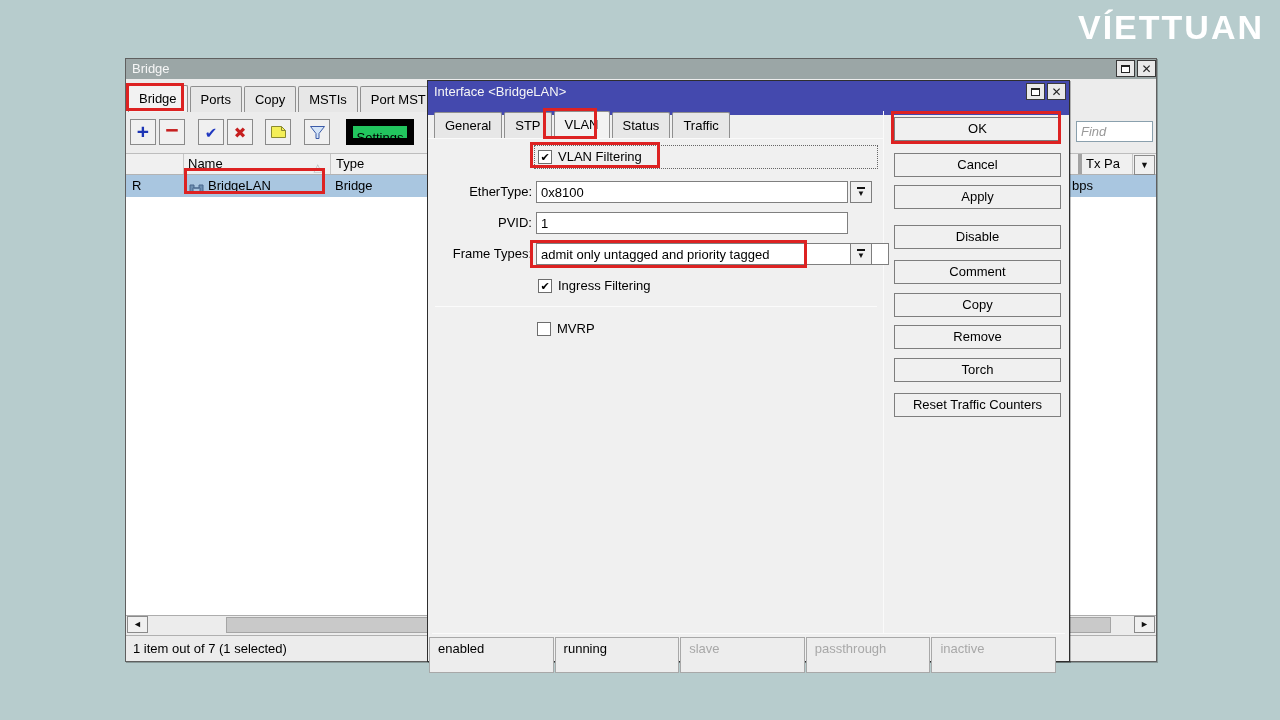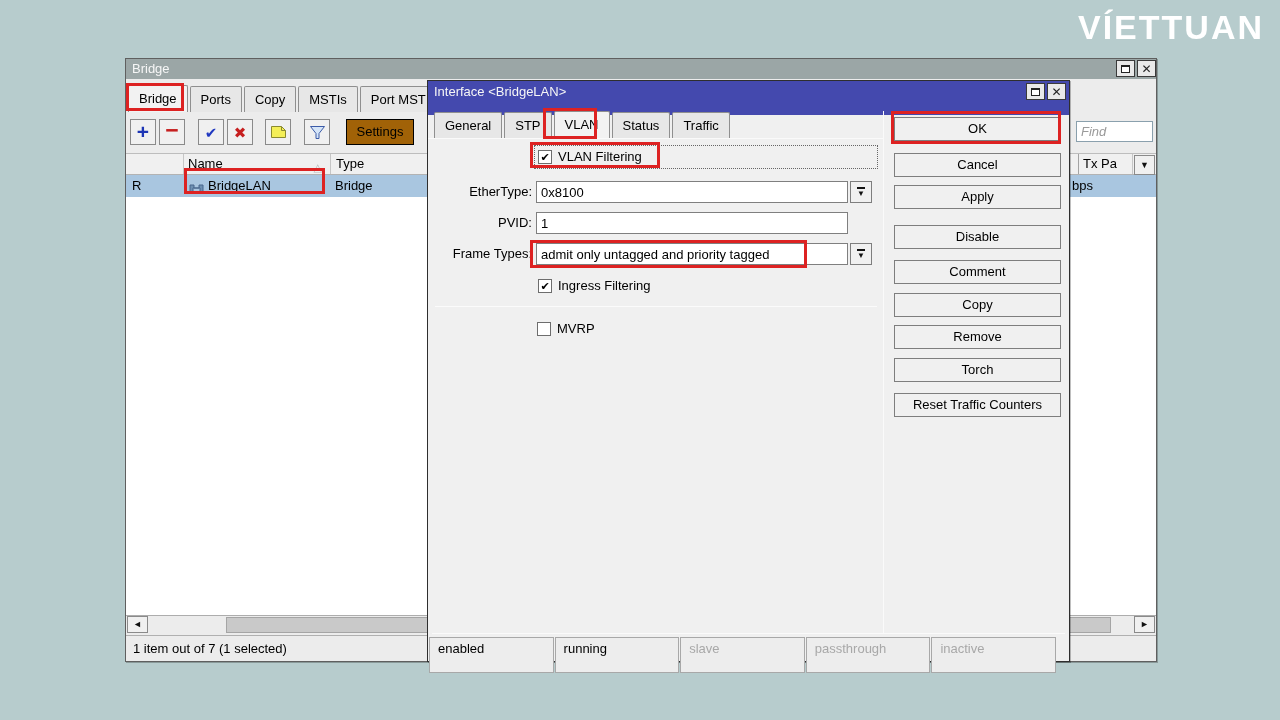--- a/index.html
+++ b/index.html
@@ -23,21 +23,21 @@
   .tabbar { position:absolute; display:flex; gap:2px; align-items:flex-end; }
   .tab { background:#e7e7e7; border:1px solid #8f8f8f; border-bottom:none; border-radius:2px 2px 0 0; padding:0 10px; height:26px; line-height:25px; white-space:nowrap; }
   .tab.active { background:#f2f2f2; height:27px; }
 
   
   .tool-btn { position:absolute; width:26px; height:26px; background:#f0f0f0; border:1px solid #8a8a8a; display:flex; align-items:center; justify-content:center; }
   .glyph-plus  { color:#1d35b5; font-size:21px; font-weight:bold; line-height:1; margin-top:-2px; }
   .glyph-minus { color:#c61f1f; font-size:23px; font-weight:bold; line-height:1; margin-top:-4px; }
   .glyph-check { color:#2038c0; font-size:15px; font-weight:bold; line-height:1; }
   .glyph-cross { color:#c61f1f; font-size:15px; font-weight:bold; line-height:1; }
-  .push-btn { position:absolute; background:#a16207; border:1px solid #000000; text-align:center; }
+  .push-btn { position:absolute; background:#22c55e; border:7px solid #000000; text-align:center; }
 
   
   .hdr-row { position:absolute; left:0; right:0; top:94px; height:22px; background:#f0f0f0; border-top:1px solid #bdbdbd; border-bottom:1px solid #b3b3b3; }
   .hdr-cell { position:absolute; top:0; height:20px; line-height:20px; padding-left:4px; border-right:1px solid #c6c6c6; overflow:hidden; white-space:nowrap; }
   .table-body { position:absolute; left:0; right:0; top:116px; height:440px; background:#ffffff; }
   .sel-row { position:absolute; left:0; right:0; top:0; height:22px; background:#a9c6e0; line-height:22px; }
   .sort-tri { position:absolute; right:8px; top:3px; color:#b9b9b9; font-size:11px; }
 
   
   .hscroll { position:absolute; left:0; right:0; top:556px; height:18px; background:#ececec; border-top:1px solid #adadad; }
@@ -127,21 +127,21 @@
 
     <div class="hdr-row">
       <div class="hdr-cell" style="left:0; width:58px;"></div>
       <div class="hdr-cell" style="left:58px; width:147px;">
         <span>Name</span>
         <span class="sort-tri">△</span>
       </div>
       <div class="hdr-cell" style="left:206px; width:290px; border-right:none;">
         <span>Type</span>
       </div>
-      <div class="hdr-cell" style="left:952px; width:55px; border-left:1px solid #a3a3a3;">
+      <div class="hdr-cell" style="left:952px; width:55px; border-left:4px solid #a3a3a3;">
         <span>Tx Pa</span>
       </div>
       <div class="scroll-btn" style="left:1008px; top:1px; width:21px; height:20px; line-height:18px;">
         <span>▼</span>
       </div>
     </div>
 
     <div class="table-body">
       <div class="sel-row">
         <span style="position:absolute; left:6px;">R</span>
@@ -199,21 +199,21 @@
     <input class="text-input" style="left: 108px; top: 100px; width: 312px;" value="0x8100">
     <div class="combo-btn" style="left:422px; top:100px;">
       <span class="bar"></span>
       <span class="tri">▼</span>
     </div>
 
     <div class="field-label" style="left:6px; top:131px;">PVID:</div>
     <input class="text-input" style="left: 108px; top: 131px; width: 312px;" value="1">
 
     <div class="field-label" style="left:6px; top:162px;">Frame Types:</div>
-    <input class="text-input" style="left: 108px; top: 162px; width: 312px;" value="admit only untagged and priority tagged">
+    <input class="text-input" style="left: 108px; top: 162px; width: 353px;" value="admit only untagged and priority tagged">
     <div class="combo-btn" style="left:422px; top:162px;">
       <span class="bar"></span>
       <span class="tri">▼</span>
     </div>
 
     <div class="checkbox" style="left:110px; top:198px;">✔</div>
     <div class="chk-label" style="left:130px; top:196px;">Ingress Filtering</div>
 
     <div class="sep-line" style="left:7px; top:225px; width:442px;"></div>
 

